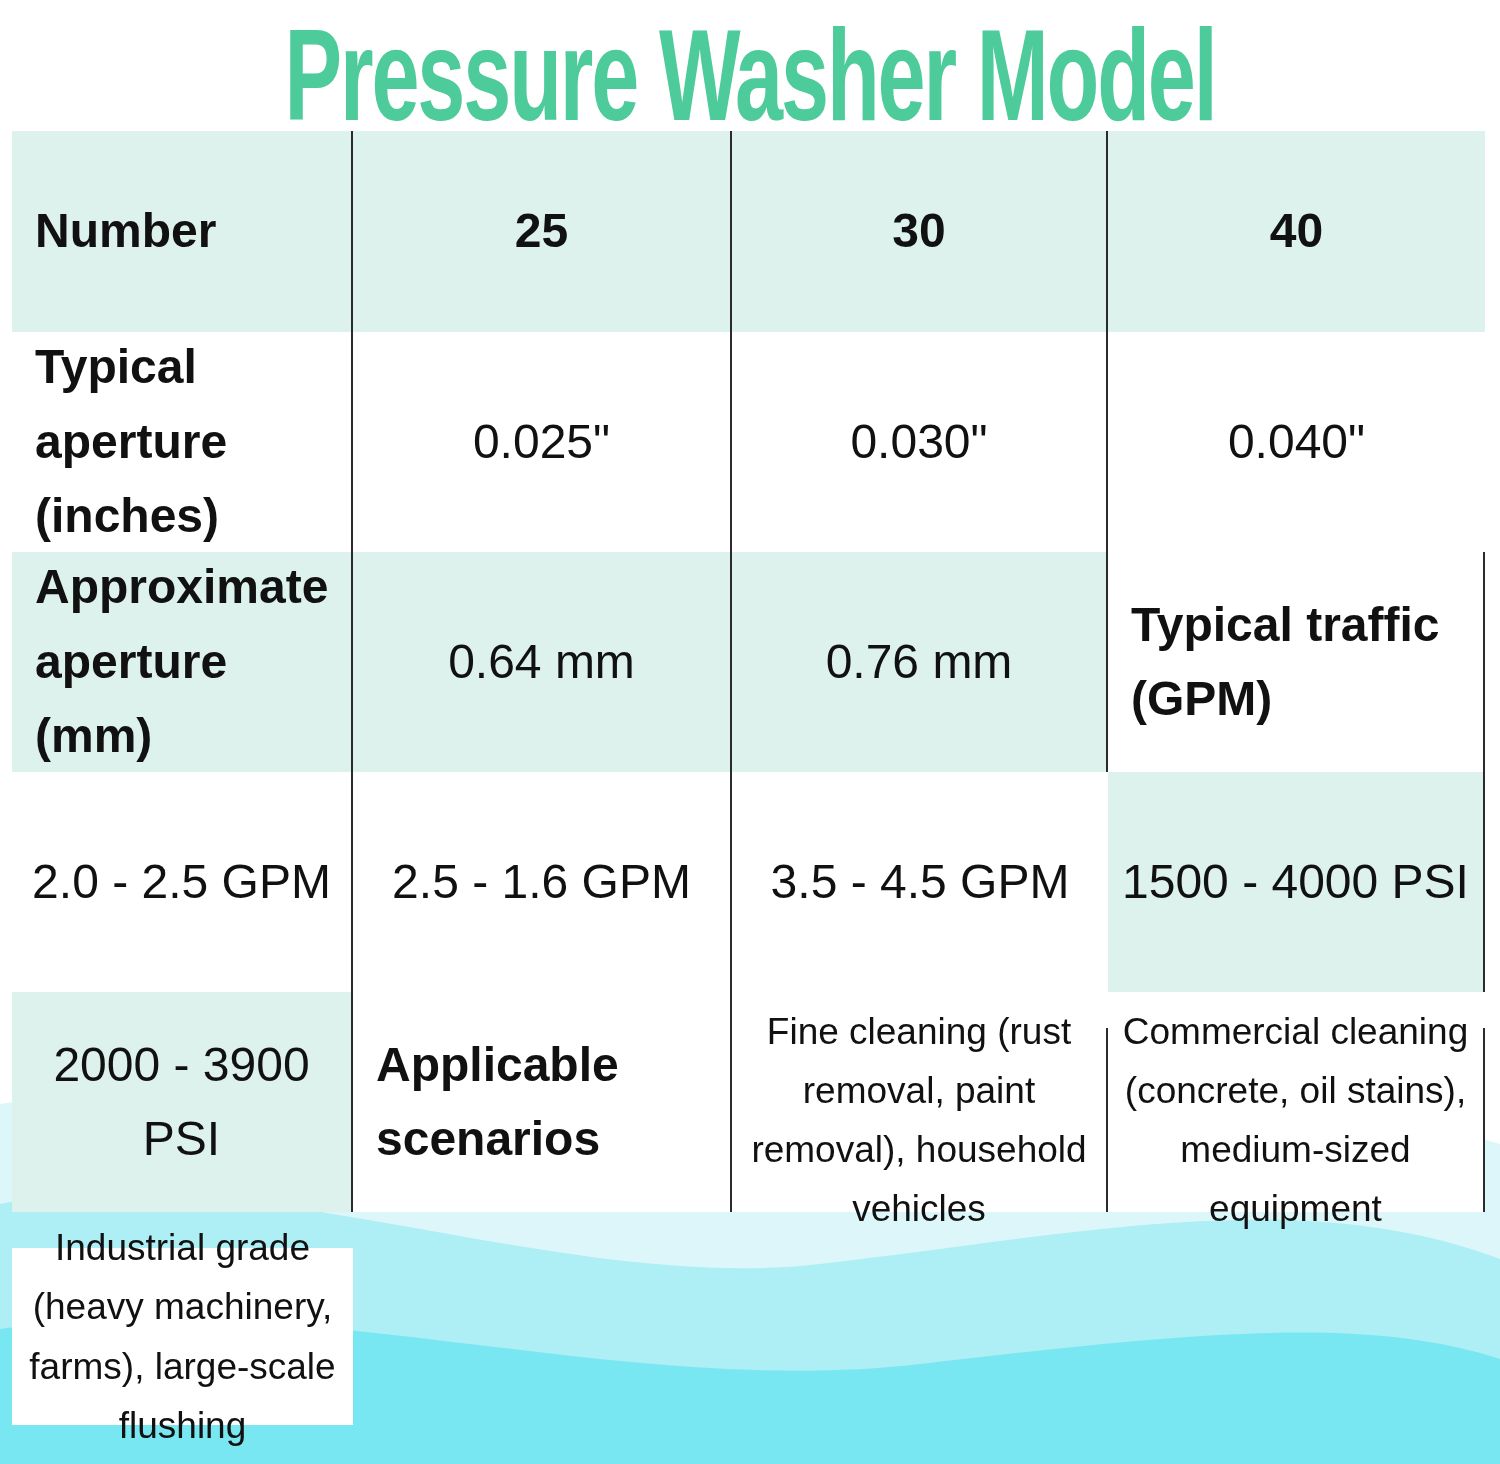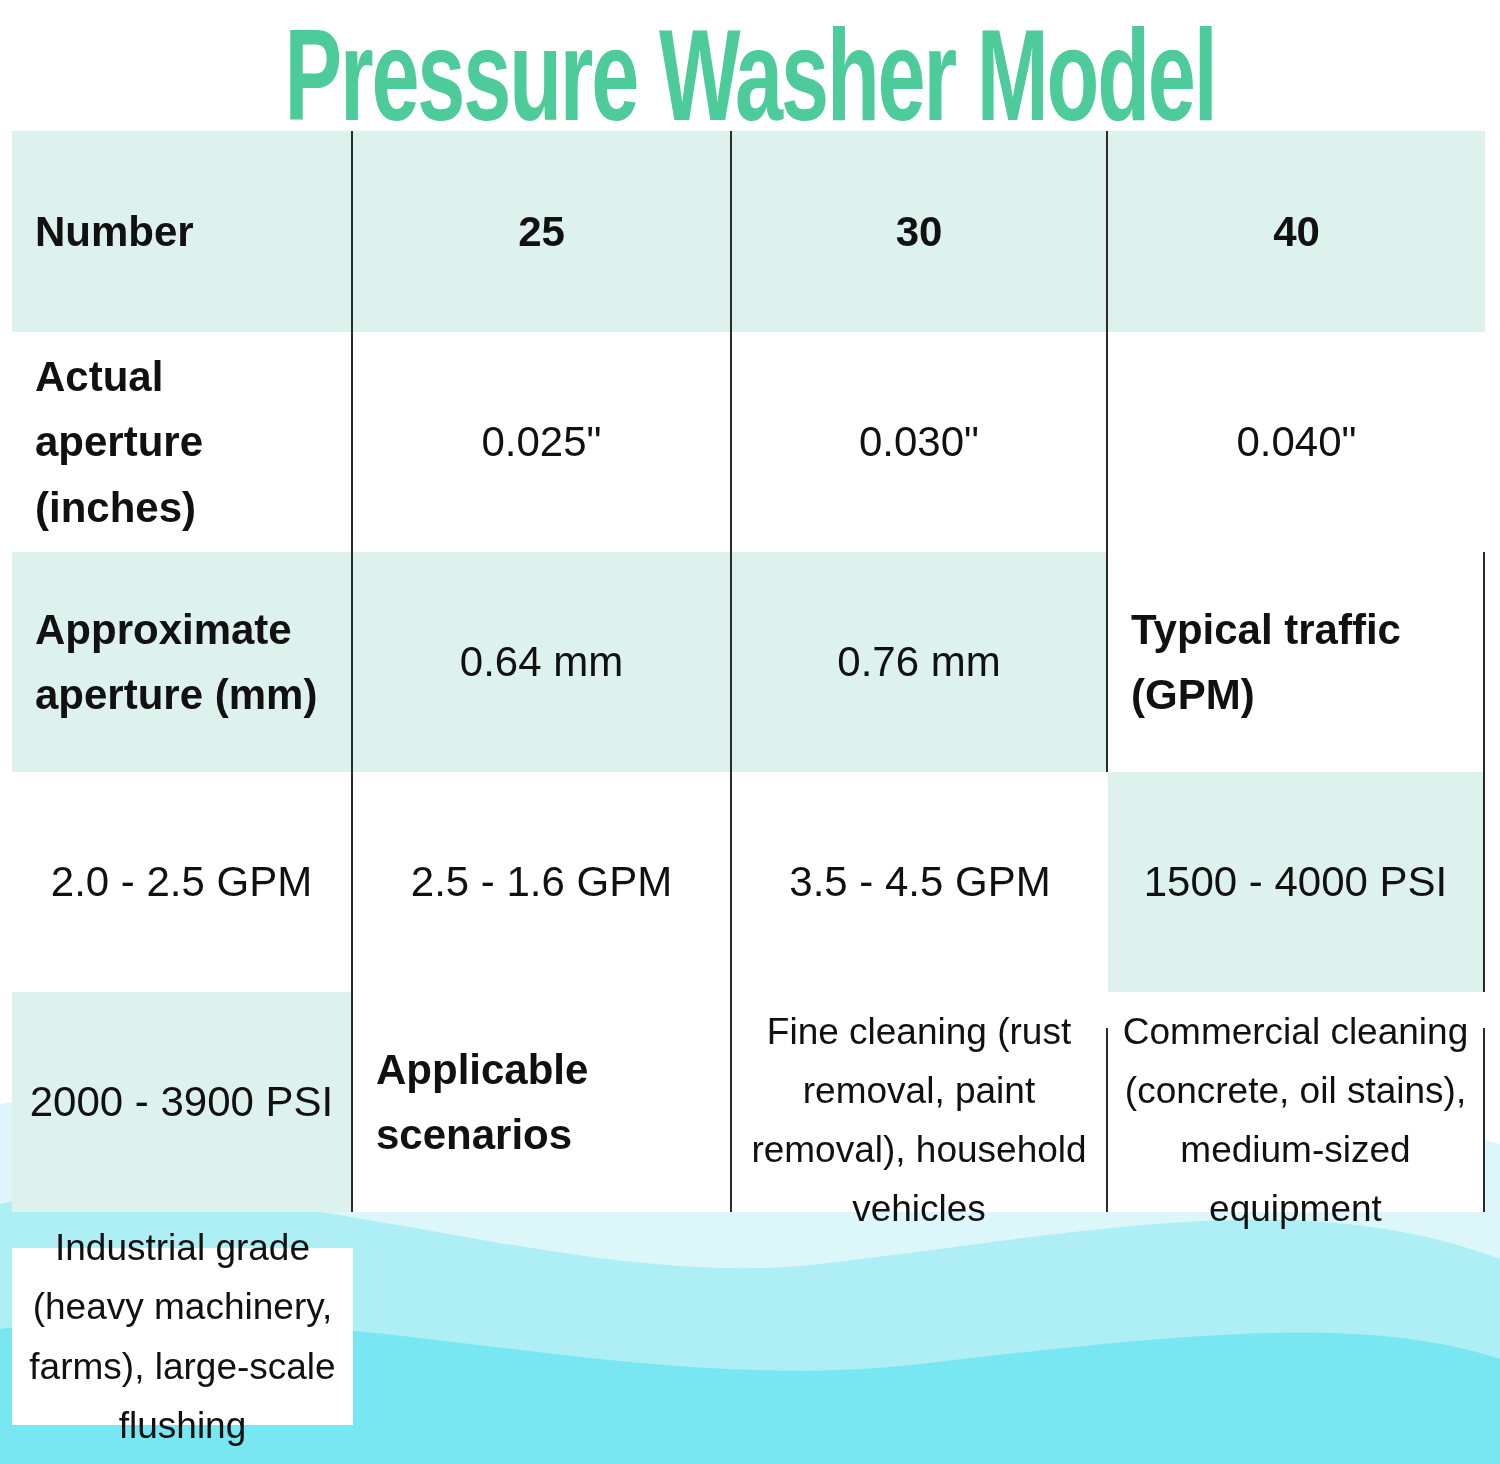--- a/index.html
+++ b/index.html
@@ -54,21 +54,21 @@
     width: 1473px;
     height: 1294px;
     display: grid;
     grid-template-columns: 341px 379px 376px 377px;
     grid-template-rows: 201px 220px 220px 220px 220px 213px;
     z-index: 1;
   }
   .cell {
     display: flex;
     align-items: center;
-    font-size: 42px;
+    font-size: 48px;
     line-height: 1.55;
   }
   .cell.mint  { background: #ddf2ec; }
   .cell.white { background: #ffffff; }
   .cell.vline { border-right: 2px solid #2b2b2b; }
   .cell.label {
     justify-content: flex-start;
     padding-left: 23px;
     padding-right: 14px;
     font-weight: bold;
@@ -94,21 +94,21 @@
   <div class="title">Pressure Washer Model</div>
 </div>
 
 <div class="spec-table">
 
   <div class="cell mint label vline">Number</div>
   <div class="cell mint value hdr vline">25</div>
   <div class="cell mint value hdr vline">30</div>
   <div class="cell mint value hdr">40</div>
 
-  <div class="cell white label vline">Actual aperture (inches)</div>
+  <div class="cell white label vline">Typical aperture (inches)</div>
   <div class="cell white value vline">0.025"</div>
   <div class="cell white value vline">0.030"</div>
   <div class="cell white value">0.040"</div>
 
   <div class="cell mint label vline">Approximate aperture (mm)</div>
   <div class="cell mint value vline">0.64 mm</div>
   <div class="cell mint value vline">0.76 mm</div>
 
   <div class="cell white label vline">Typical traffic (GPM)</div>
   <div class="cell white value vline">2.0 - 2.5 GPM</div>

